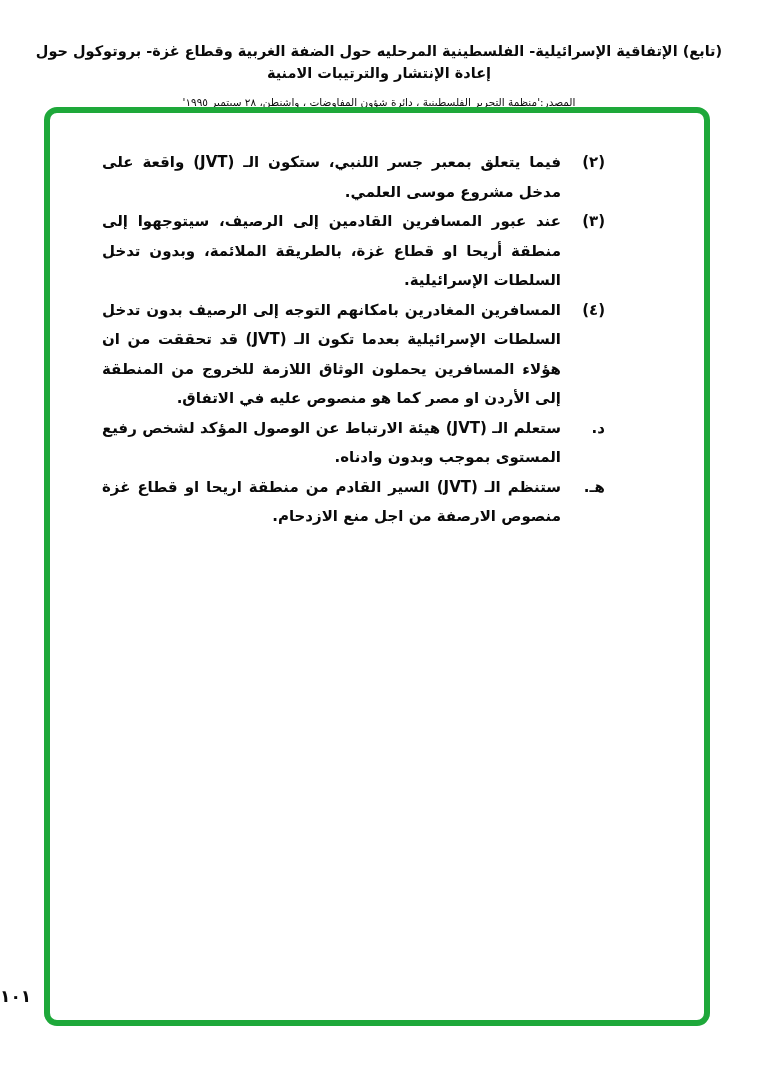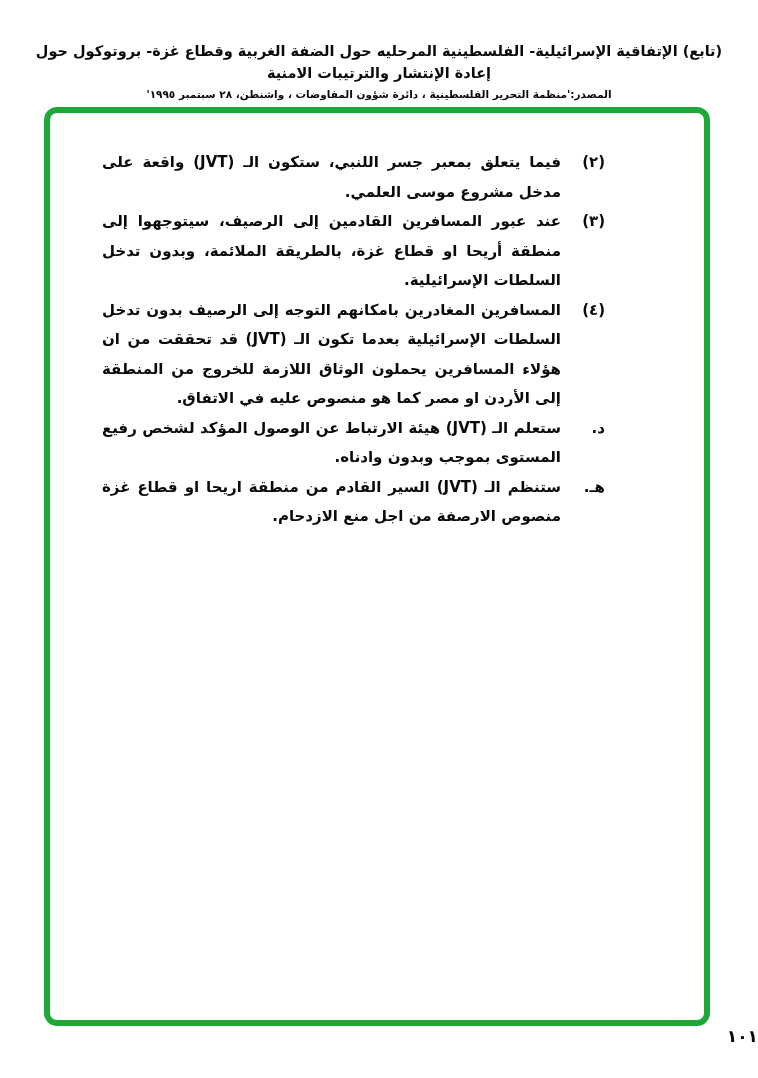--- a/index.html
+++ b/index.html
@@ -23,23 +23,23 @@
     right: 20px;
     direction: rtl;
     text-align: center;
   }
   .header-title {
     font-size: 14.5px;
     font-weight: 700;
     line-height: 22px;
   }
   .header-source {
-    margin-top: 4px;
+    margin-top: 12px;
     font-size: 10.5px;
-    font-weight: 700;
+    font-weight: 400;
   }
   .frame {
     position: absolute;
     left: 44px;
     top: 107px;
     width: 666px;
     height: 919px;
     box-sizing: border-box;
     border: 6px solid #1EA83A;
     border-radius: 13px;
@@ -66,24 +66,24 @@
     text-align: right;
     white-space: nowrap;
   }
   .item .text {
     flex: 1 1 auto;
     text-align: justify;
     text-align-last: right;
   }
   .footer {
     position: absolute;
-    top: 1026px;
+    top: 986px;
     left: 0;
     right: 0;
-    text-align: right;
+    text-align: left;
   }
   .page-number {
     font-size: 17px;
     font-weight: 700;
     direction: rtl;
   }
 </style>
 </head>
 <body>
 

